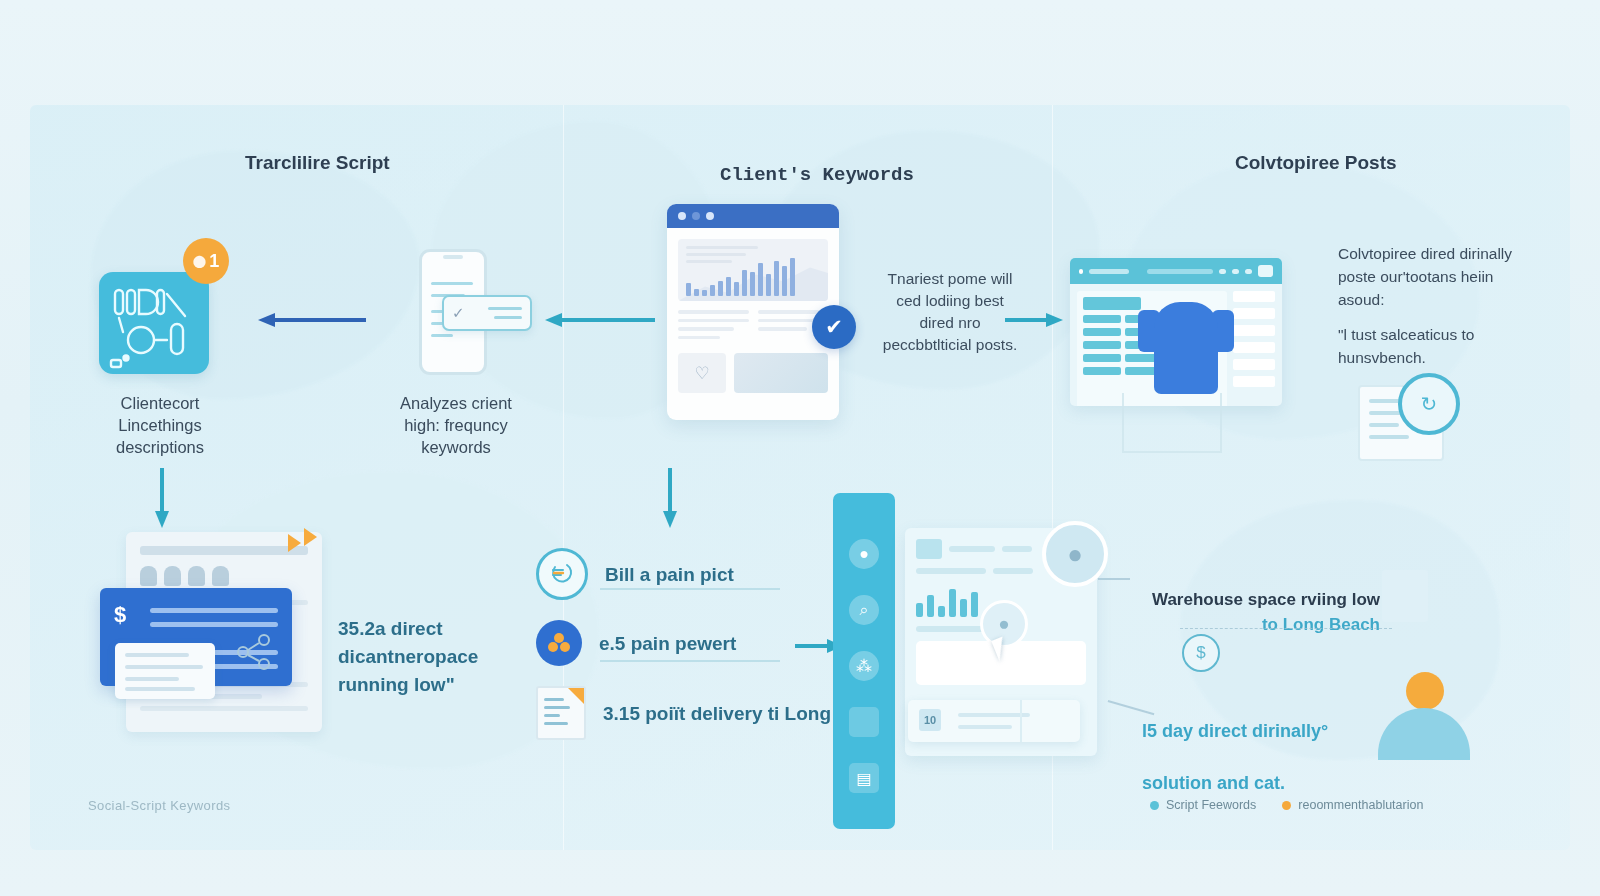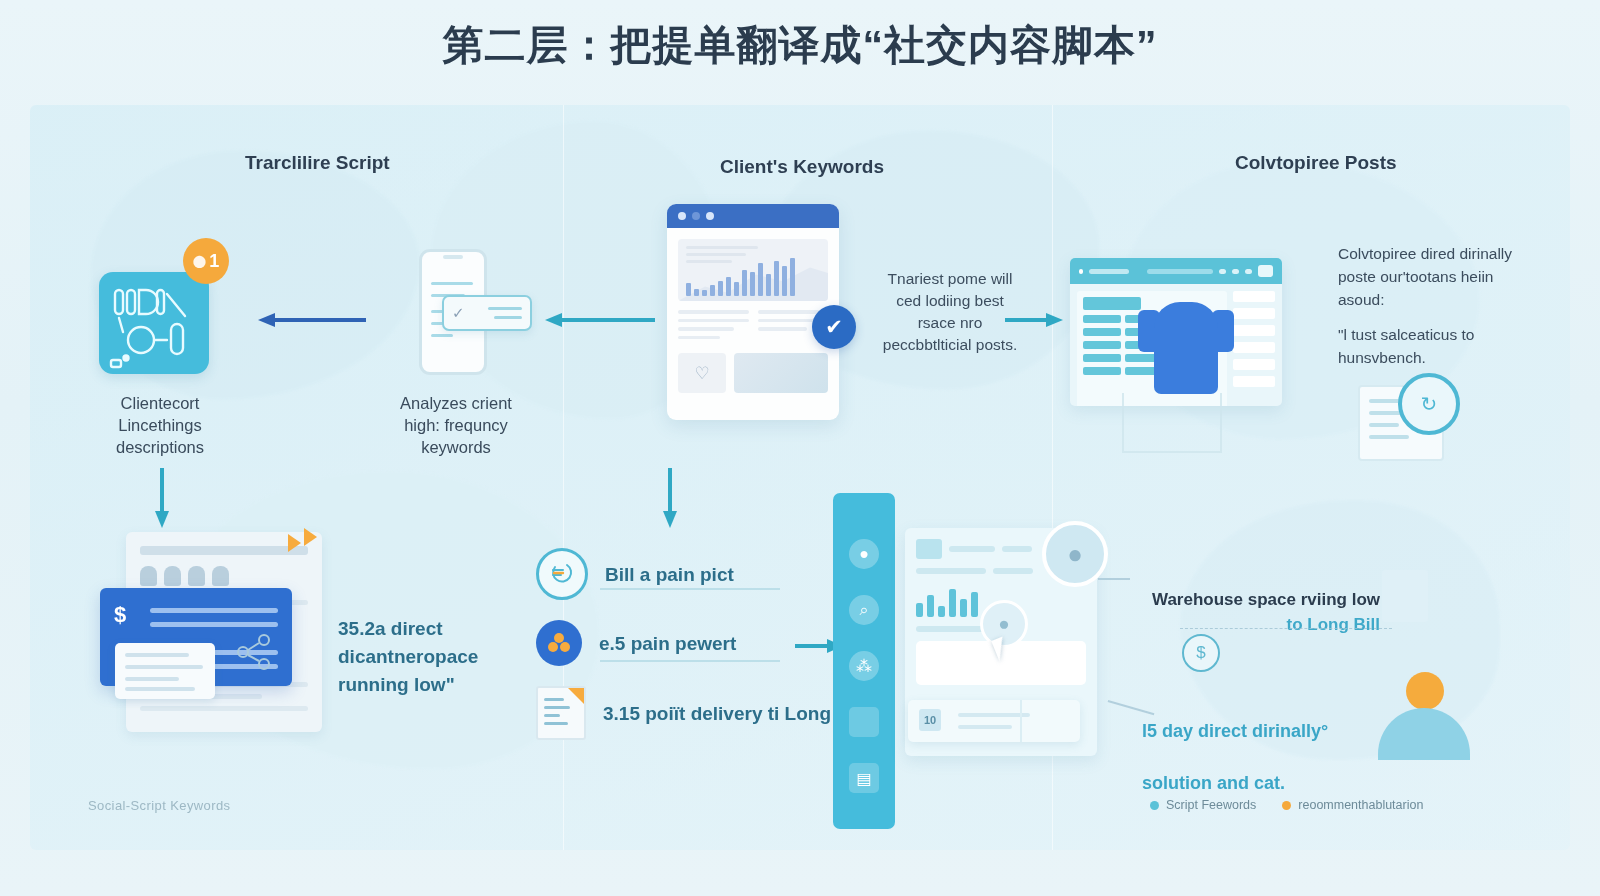--- a/index.html
+++ b/index.html
@@ -31,21 +31,21 @@
   
   .title{
     position:absolute;left:0;right:0;top:18px;text-align:center;
     font-size:41px;font-weight:700;color:#2b3c4e;letter-spacing:1px;
     font-family:"Liberation Sans","DejaVu Sans",sans-serif;
   }
 
   
   .colhead{position:absolute;font-size:19px;font-weight:700;color:#2e3f52;white-space:nowrap;}
   .ch1{left:245px;top:152px;}
-  .ch2{left:720px;top:156px;}
+  .ch2{left:720px;top:164px;font-family:Liberation Mono, monospace;}
   .ch3{left:1235px;top:152px;}
 
   
   .txt{position:absolute;white-space:pre-line;}
 
   .cap{font-size:16.5px;color:#3a4b5c;line-height:22px;text-align:center;}
   .cap1{left:60px;top:392px;width:200px;}
   .cap2{left:372px;top:392px;width:168px;}
 
   .mid-note{left:880px;top:268px;width:140px;font-size:15.5px;color:#3c4d5e;line-height:22px;text-align:center;}
@@ -223,21 +223,20 @@
   <div class="bg-panel"></div>
   <div class="blob map-b1"></div>
   <div class="blob map-b2"></div>
   <div class="blob map-b3"></div>
   <div class="blob map-b4"></div>
   <div class="blob map-b5"></div>
   <div class="blob map-b6"></div>
   <div class="vline" style="left:563px"></div>
   <div class="vline" style="left:1052px"></div>
 
-  <div class="title">第二层：把提单翻译成“社交内容脚本”</div>
 
   <div class="colhead ch1">Trarclilire Script</div>
   <div class="colhead ch2">Client's Keywords</div>
   <div class="colhead ch3">Colvtopiree Posts</div>
 
   <div class="script-icon">
     <svg width="110" height="102" viewBox="0 0 110 102" aria-hidden="true">
       <g fill="none" stroke="#e8fbff" stroke-width="2.4" stroke-linecap="round">
         <rect x="16" y="18" width="8" height="24" rx="4"></rect>
         <rect x="28" y="18" width="8" height="24" rx="4"></rect>
@@ -322,21 +321,21 @@
             <i style="width:70%"></i>
           </div>
       </div>
       <div class="lowrow">
         <div class="heart">♡</div>
         <div class="block"></div>
       </div>
     </div>
   </div>
   <div class="checkcircle">✔</div>
-  <div class="txt mid-note">Tnariest pome will ced lodiing best rsace nro peccbbtlticial posts.</div>
+  <div class="txt mid-note">Tnariest pome will ced lodiing best dired nro peccbbtlticial posts.</div>
 
   <div class="dash">
     <div class="dbar">
       <span class="pill" style="width:4px;background:#fff"></span>
       <span class="pill" style="width:44px"></span>
       <span class="pill" style="width:72px;margin-left:12px;background:#9cdcea"></span>
       <span class="pill" style="width:8px;margin-left:auto;background:#d9f2f8"></span>
       <span class="pill" style="width:8px;background:#d9f2f8"></span>
       <span class="pill" style="width:8px;background:#d9f2f8"></span>
       <span class="pill" style="width:16px;height:12px;background:#e7f8fb"></span>
@@ -545,21 +544,21 @@
   <div class="envelope">
     <span class="badge-sm">10</span>
     <i style="top:13px;width:72px"></i>
       <i style="top:25px;width:54px"></i>
     <span class="flap"></span>
   </div>
 
   <div class="conn" style="left:1098px;top:578px;width:32px"></div>
   <div class="txt ann ann-1">
     <span>Warehouse space rviing low</span>
-    <span class="hl">to Long Bill</span>
+    <span class="hl">to Long Beach</span>
   </div>
   <div class="conn-dash" style="left:1180px;top:628px;width:212px"></div>
   <div class="ic-circ" style="position:absolute;left:1182px;top:634px;width:34px;height:34px;border:2px solid #5fb8d0;color:#5fb8d0;font-size:17px;background:#e9f6fa">$</div>
   <div class="conn" style="left:1108px;top:700px;width:48px;transform:rotate(16deg)"></div>
   <div class="txt ann ann-3">
     <span>l5 day direct dirinally°</span><br>
     <span>solution and cat.</span>
   </div>
   <div class="blk-right"></div>
   <div class="person">

